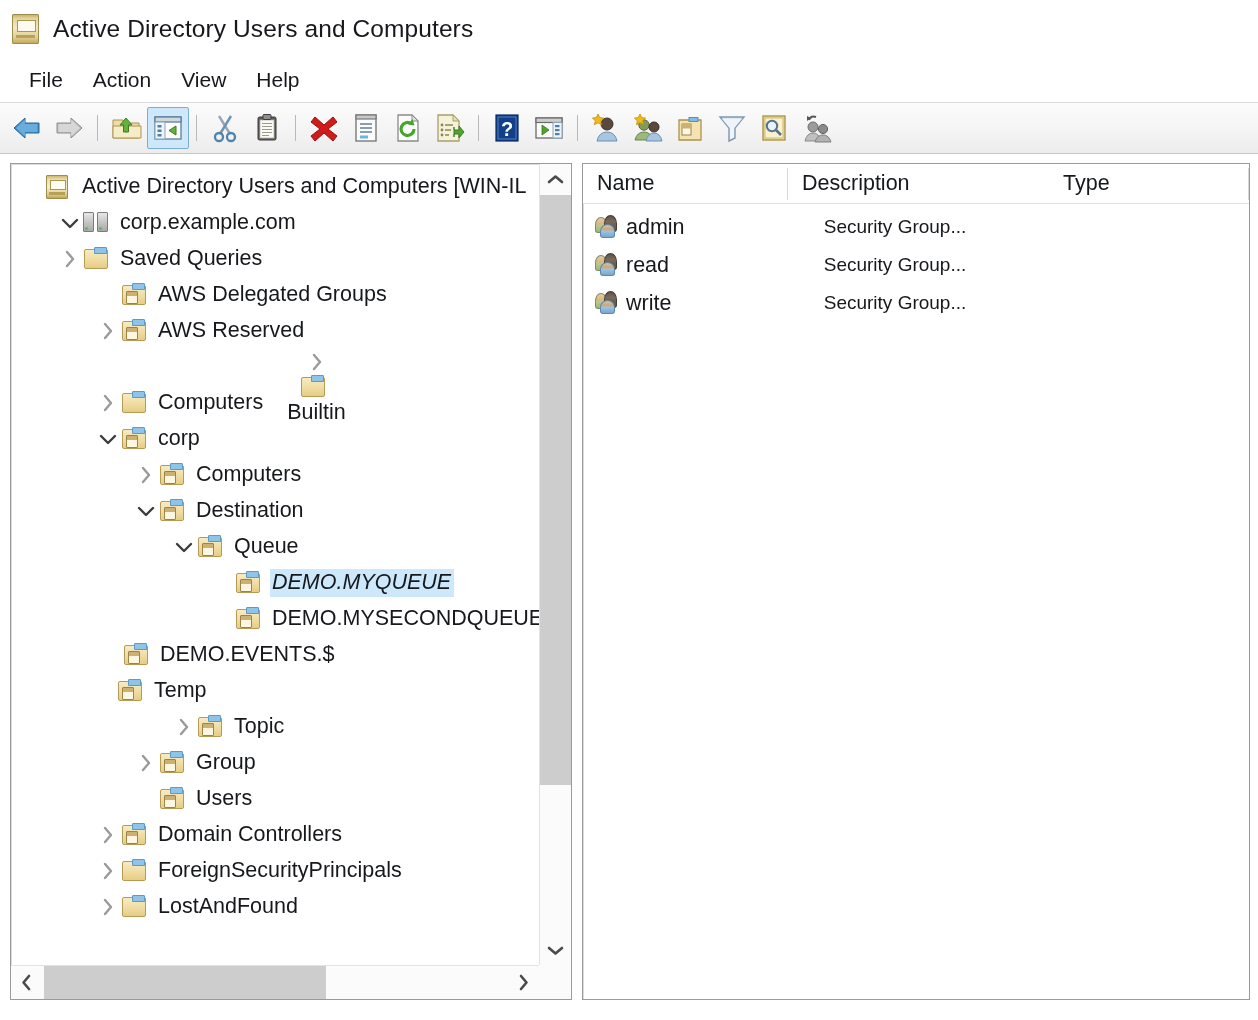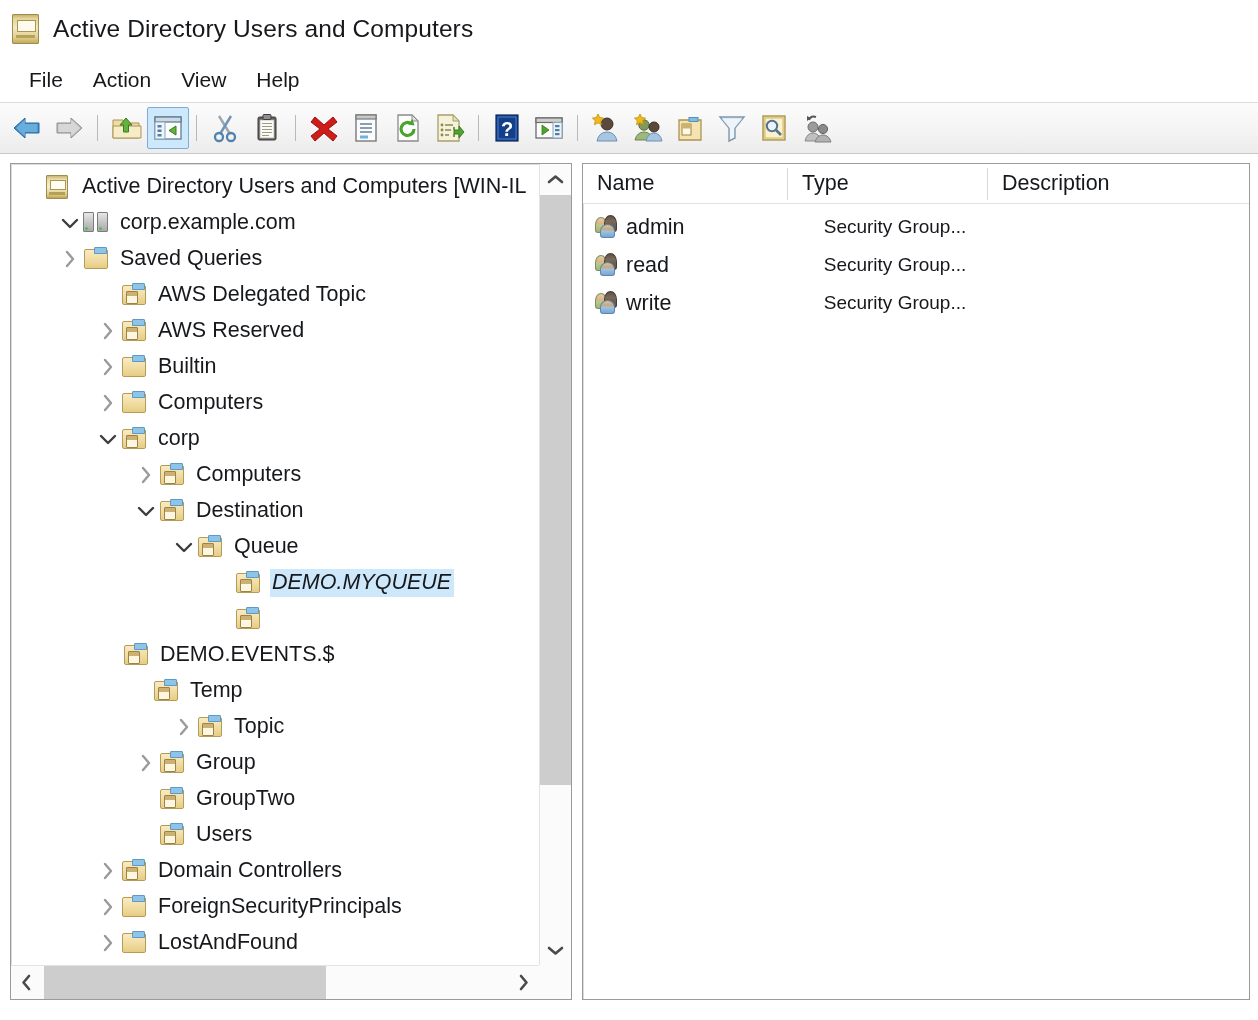--- a/index.html
+++ b/index.html
@@ -606,34 +606,34 @@
             <span class="node-icon">
               <span class="ic-folder"></span>
             </span>
             <span class="node-label">Saved Queries</span>
           </div>
           <div class="tree-row" style="padding-left: 84px;">
             <span class="twisty"></span>
             <span class="node-icon ic-ou">
               <span class="ic-folder"></span>
             </span>
-            <span class="node-label">AWS Delegated Topic</span>
+            <span class="node-label">AWS Delegated Groups</span>
           </div>
           <div class="tree-row" style="padding-left: 84px;">
             <span class="twisty">
               <svg width="14" height="20" viewBox="0 0 14 20">
                 <path d="M4 3 L10 10 L4 17" fill="none" stroke="#9a9a9a" stroke-width="2.4" stroke-linecap="round" stroke-linejoin="round"></path>
               </svg>
             </span>
             <span class="node-icon ic-ou">
               <span class="ic-folder"></span>
             </span>
             <span class="node-label">AWS Reserved</span>
           </div>
-          <div class="tree-row" style="padding-left: 84px;">
+          <div class="tree-row" style="padding-left: 84px; flex-direction: column;">
             <span class="twisty">
               <svg width="14" height="20" viewBox="0 0 14 20">
                 <path d="M4 3 L10 10 L4 17" fill="none" stroke="#9a9a9a" stroke-width="2.4" stroke-linecap="round" stroke-linejoin="round"></path>
               </svg>
             </span>
             <span class="node-icon">
               <span class="ic-folder"></span>
             </span>
             <span class="node-label">Builtin</span>
           </div>
@@ -697,29 +697,30 @@
             <span class="node-icon ic-ou">
               <span class="ic-folder"></span>
             </span>
             <span class="node-label">DEMO.MYQUEUE</span>
           </div>
           <div class="tree-row" style="padding-left: 198px;">
             <span class="twisty"></span>
             <span class="node-icon ic-ou">
               <span class="ic-folder"></span>
             </span>
+            <span class="node-label">DEMO.MYSECONDQUEUE</span>
           </div>
           <div class="tree-row" style="padding-left: 86px;">
             <span class="twisty"></span>
             <span class="node-icon ic-ou">
               <span class="ic-folder"></span>
             </span>
             <span class="node-label">DEMO.EVENTS.$</span>
           </div>
-          <div class="tree-row" style="padding-left: 116px;">
+          <div class="tree-row" style="padding-left: 80px;">
             <span class="twisty"></span>
             <span class="node-icon ic-ou">
               <span class="ic-folder"></span>
             </span>
             <span class="node-label">Temp</span>
           </div>
           <div class="tree-row" style="padding-left: 160px;">
             <span class="twisty">
               <svg width="14" height="20" viewBox="0 0 14 20">
                 <path d="M4 3 L10 10 L4 17" fill="none" stroke="#9a9a9a" stroke-width="2.4" stroke-linecap="round" stroke-linejoin="round"></path>
@@ -733,27 +734,20 @@
           <div class="tree-row" style="padding-left: 122px;">
             <span class="twisty">
               <svg width="14" height="20" viewBox="0 0 14 20">
                 <path d="M4 3 L10 10 L4 17" fill="none" stroke="#9a9a9a" stroke-width="2.4" stroke-linecap="round" stroke-linejoin="round"></path>
               </svg>
             </span>
             <span class="node-icon ic-ou">
               <span class="ic-folder"></span>
             </span>
             <span class="node-label">Group</span>
-          </div>
-          <div class="tree-row" style="padding-left: 122px;">
-            <span class="twisty"></span>
-            <span class="node-icon ic-ou">
-              <span class="ic-folder"></span>
-            </span>
-            <span class="node-label">GroupTwo</span>
           </div>
           <div class="tree-row" style="padding-left: 122px;">
             <span class="twisty"></span>
             <span class="node-icon ic-ou">
               <span class="ic-folder"></span>
             </span>
             <span class="node-label">Users</span>
           </div>
           <div class="tree-row" style="padding-left: 84px;">
             <span class="twisty">
@@ -818,22 +812,22 @@
         </div>
       </div>
       <div class="corner-box"></div>
     </div>
 
     <div class="pane-gap"></div>
 
     <div class="pane-right">
       <div class="lv-header">
         <div class="lv-col c-name">Name</div>
+        <div class="lv-col c-desc">Description</div>
         <div class="lv-col c-type">Type</div>
-        <div class="lv-col c-desc">Description</div>
       </div>
       <div class="lv-rows" id="lv-rows">
           <div class="lv-row">
             <div class="lv-cell-name">
               <span class="ic-group">
                 <span class="p1"></span>
                 <span class="p2"></span>
                 <span class="p3"></span>
               </span>
               <span>admin</span>

